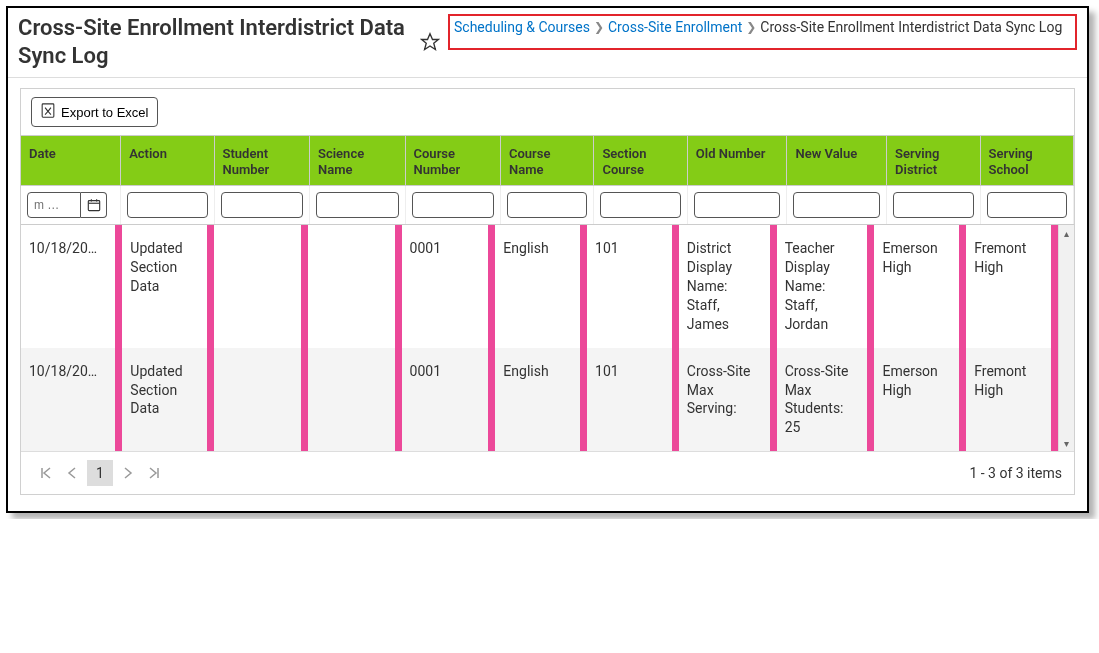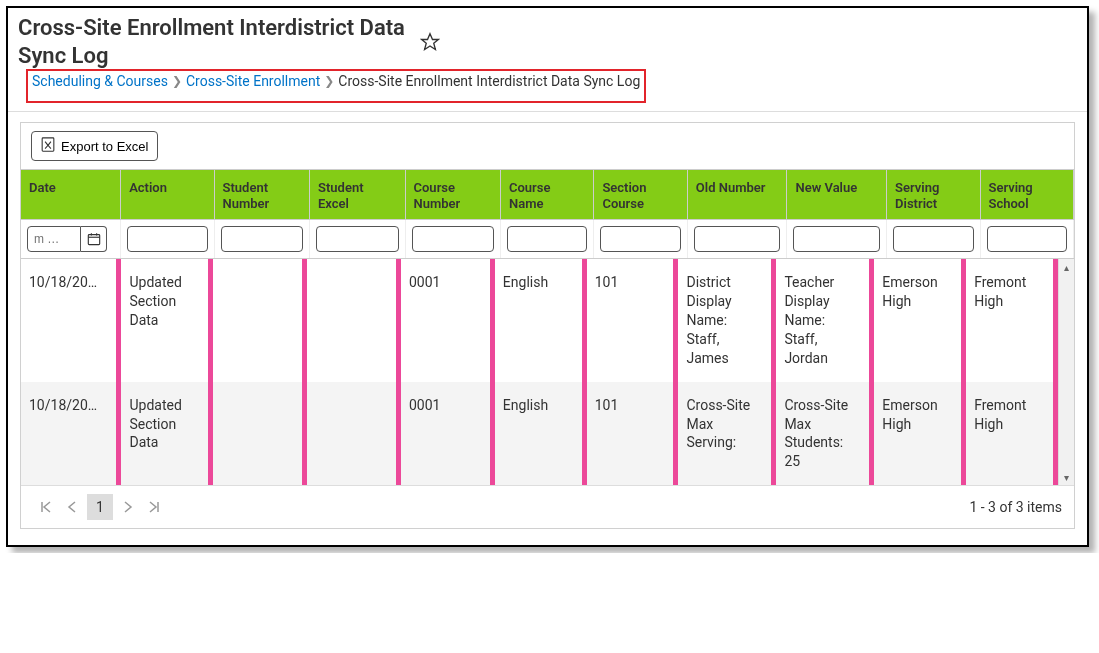--- a/index.html
+++ b/index.html
@@ -14,21 +14,20 @@
   .page {
     width: 1083px;
     border: 2px solid #000;
     box-shadow: 6px 6px 6px rgba(0,0,0,0.3);
     background: #fff;
   }
   .header {
     display: flex;
     align-items: flex-start;
     padding: 6px 10px 2px 10px;
-    flex-direction: column;
   }
   .title-wrap {
     display: flex;
     align-items: flex-start;
     flex: 0 0 auto;
     width: 422px;
   }
   h1.page-title {
     font-size: 22px;
     font-weight: 600;
@@ -47,21 +46,21 @@
   .breadcrumb {
     flex: 1;
     margin-left: 8px;
     border: 2px solid #e2242b;
     padding: 2px 4px 12px 4px;
     font-size: 14px;
     display: flex;
     align-items: center;
     flex-wrap: wrap;
     gap: 4px;
-    height: 20px;
+    height: 36px;
   }
   .breadcrumb a { color: #0073c8; text-decoration: none; cursor: pointer; }
   .crumb-sep { color: #888; font-size: 12px; }
   .crumb-current { color: #333; }
   hr.rule {
     border: none;
     border-top: 1px solid #ddd;
     margin: 6px 0 10px 0;
   }
   .intro { padding: 0 10px 12px 10px; color: #333; }
@@ -137,21 +136,21 @@
     width: 26px;
     height: 26px;
     display: inline-flex;
     align-items: center;
     justify-content: center;
     background: #fff;
     cursor: pointer;
   }
   .cal-btn svg { width: 14px; height: 14px; }
   table.data tbody.rows td {
-    border-right: 5px solid #ec4899;
+    border-right: 7px solid #ec4899;
     padding: 14px 8px;
     vertical-align: top;
     font-size: 14px;
     color: #333;
     line-height: 1.35;
     overflow: hidden;
     text-overflow: ellipsis;
   }
   tbody.rows tr.alt td { background: #f4f4f4; }
   .grid-body {
@@ -258,21 +257,21 @@
             <col style="width:96px">
             <col style="width:96px">
           <col style="width:90px">
             <col style="width:90px">
         </colgroup>
         <thead>
           <tr>
             <th>Date</th>
             <th>Action</th>
             <th>Student Number</th>
-            <th>Student Excel</th>
+            <th>Science Name</th>
             <th>Course Number</th>
             <th>Course Name</th>
             <th>Section Course</th>
             <th>Old Number</th>
             <th>New Value</th>
             <th>Serving District</th>
             <th>Serving School</th>
           </tr>
           <tr class="filter-row">
             <td>

